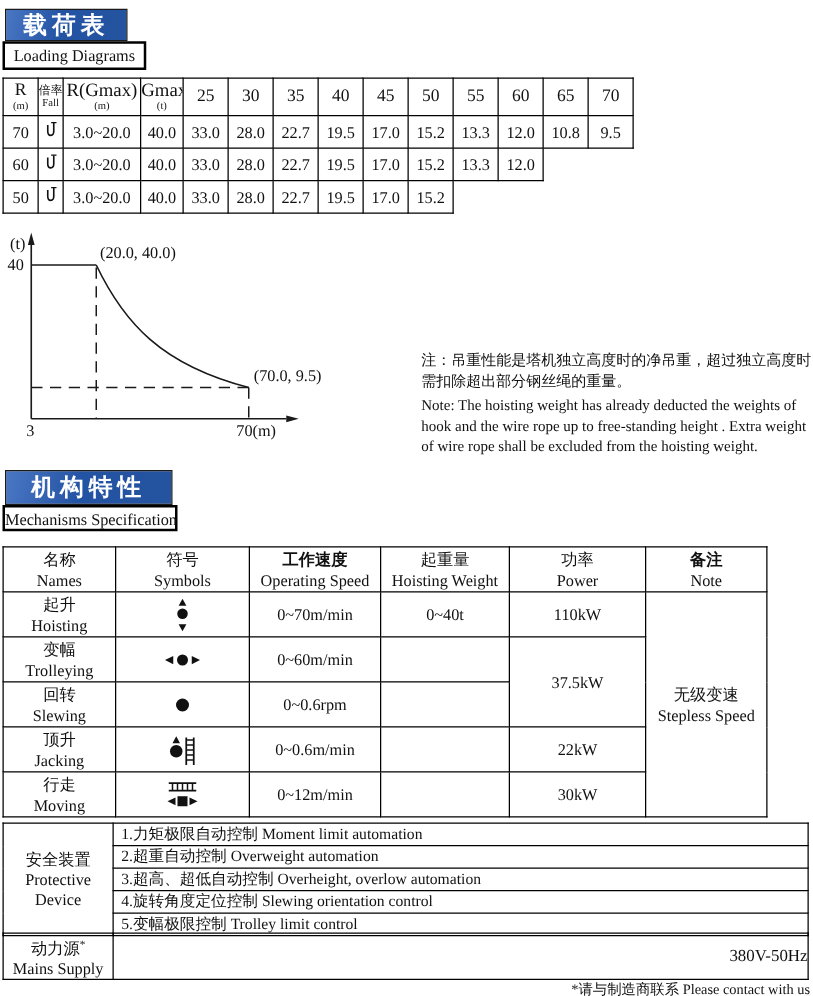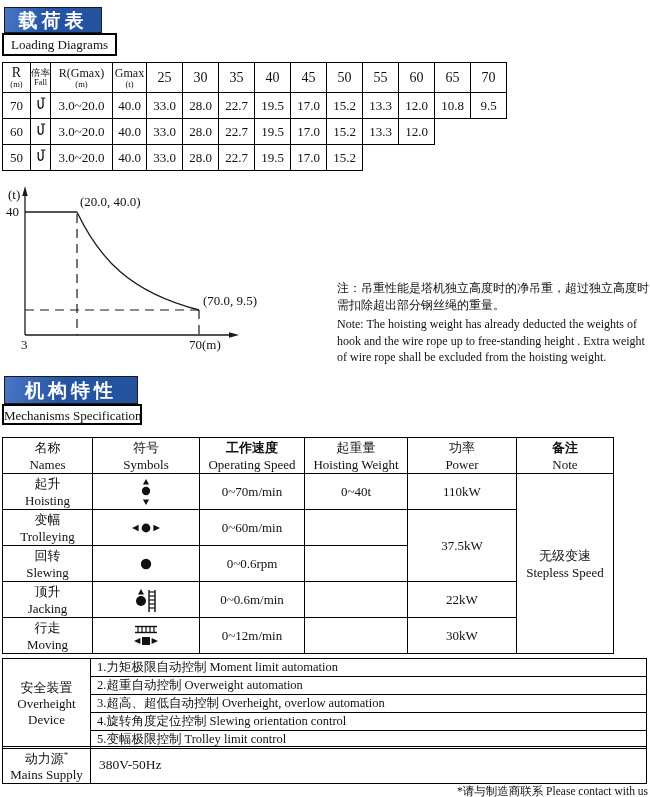--- a/index.html
+++ b/index.html
@@ -17,21 +17,21 @@
 
   
   table.grid { border-collapse:collapse; table-layout:fixed; position:absolute; }
   .grid td, .grid th { border:1px solid #000; text-align:center; vertical-align:middle;
                        font-weight:normal; padding:0; font-size:13px; overflow:hidden; }
 
   
   .loading { left:2px; top:62px; width:504px; }
   .loading tr.hdr { height:30px; }
   .loading tr.data { height:26px; }
-  .loading .hmain { font-size:12px; line-height:13px; }
+  .loading .hmain { font-size:15px; line-height:13px; }
   .loading .hbig  { font-size:14px; line-height:14px; }
   .loading .hsub  { font-size:8.5px; line-height:9px; }
   .loading .rad   { font-size:14px; }
   .loading td { font-size:13px; }
 
   
   .chart { position:absolute; left:3px; top:178px; }
   .chart text { font-size:13px; fill:#111; font-family:"Liberation Serif","DejaVu Serif",serif; }
   .chart .ln { stroke:#1a1a1a; stroke-width:1.3; fill:none; }
   .chart .dash { stroke:#1a1a1a; stroke-width:1.2; fill:none; stroke-dasharray:9 6; }
@@ -49,21 +49,21 @@
 
   
   .safety { left:2px; top:658px; width:645px; }
   .safety tr { height:17.4px; }
   .safety .slabel { font-size:13px; line-height:16px; }
   .safety .sitem { text-align:left; padding-left:6px; font-size:12.5px; }
 
   
   .mains { left:2px; top:746px; width:645px; height:38px; }
   .mains .slabel { font-size:13px; line-height:16px; }
-  .mains .mval { text-align:left; padding-left:8px; font-size:13.5px; }
+  .mains .mval { text-align:right; padding-left:8px; font-size:13.5px; }
 
   .footer { position:absolute; right:2px; top:784px; font-size:11.5px; text-align:right; }
 
   .icon-stroke { stroke:#111; fill:none; }
   .icon-fill { fill:#111; }
 </style>
 </head>
 <body>
 
 <div class="page">
@@ -309,21 +309,21 @@
 
   <table class="grid safety">
     <colgroup>
         <col style="width:88px">
         <col>
       </colgroup>
     <tbody>
         <tr>
       <td class="slabel" rowspan="5">
         <span>安全装置</span><br>
-        <span>Overheight</span><br>
+        <span>Protective</span><br>
         <span>Device</span>
       </td>
       <td class="sitem">1.力矩极限自动控制  Moment limit automation</td>
     </tr>
     <tr>
           <td class="sitem">2.超重自动控制  Overweight automation</td>
         </tr>
     <tr>
           <td class="sitem">3.超高、超低自动控制  Overheight, overlow automation</td>
         </tr>

